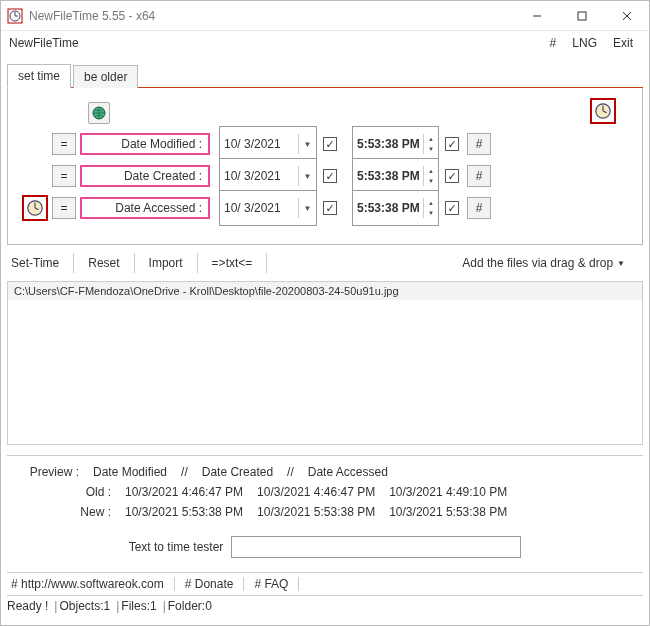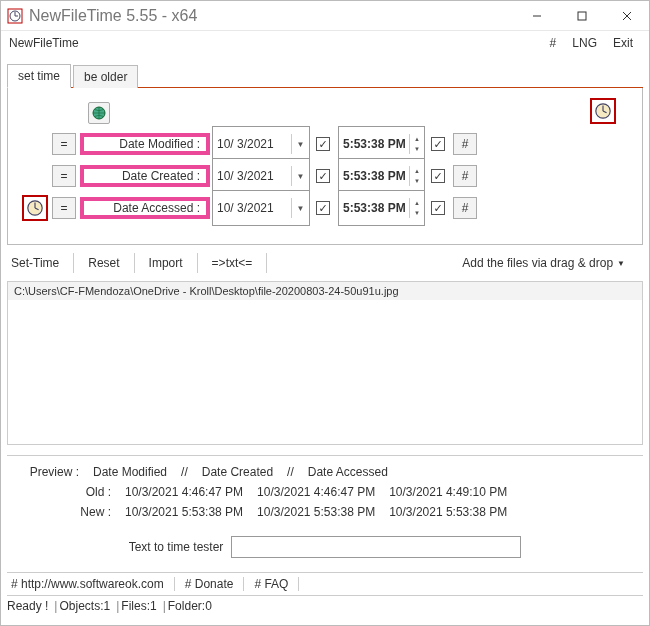--- a/index.html
+++ b/index.html
@@ -1,41 +1,41 @@
 <!DOCTYPE html>
 <html><head>
 <meta charset="utf-8">
 <style>
 * { box-sizing: border-box; margin: 0; padding: 0; font-family: "Segoe UI", Tahoma, sans-serif; font-size: 12px; color: #333; }
 body { background: #fff; width: 650px; height: 626px; overflow: hidden; border: 1px solid #bbb; }
 
 
 .titlebar { height: 30px; display: flex; align-items: center; padding: 0 0 0 6px; background: #fff; border-bottom: 1px solid #e8e8e8; }
 .titlebar .app-icon { width: 16px; height: 16px; margin-right: 6px; }
-.titlebar .title-text { flex: 1; color: #777; font-size: 16px; }
+.titlebar .title-text { flex: 1; color: #777; font-size: 12px; }
 .titlebar .win-btn { width: 45px; height: 30px; display: flex; align-items: center; justify-content: center; color: #555; }
 
 
 .menubar { height: 24px; display: flex; align-items: center; padding: 0 8px; }
 .menubar .app-name { flex: 1; font-size: 12px; }
 .menubar .menu-item { padding: 2px 8px; cursor: pointer; }
 
 
 .tab-area { margin: 8px 6px 0 6px; }
 .tab-strip { display: flex; align-items: flex-end; border-bottom: 1px solid #c2410c; }
 .tab { padding: 4px 10px; border: 1px solid #bbb; border-bottom: none; margin-right: 2px; background: #f4f4f4; cursor: pointer; position: relative; top: 1px; }
 .tab.active { background: #fff; border-bottom: 1px solid #fff; }
 .tab-content { border: 1px solid #bbb; border-top: none; padding: 12px 10px 18px 10px; }
 
 
 .row-wrap { display: flex; align-items: center; height: 28px; margin: 4px 0; }
 .row-wrap .left-icon-slot { width: 34px; display: flex; justify-content: center; }
 .row-wrap .eq-btn { width: 24px; height: 22px; border: 1px solid #aaa; background: #f3f3f3; display: flex; align-items: center; justify-content: center; cursor: pointer; margin-right: 4px; }
-.row-wrap .label-box { width: 130px; height: 22px; border: 4px solid #ec4899; background: #fff; display: flex; align-items: center; justify-content: flex-end; padding-right: 6px; }
-.dtp { display: flex; align-items: center; border: 1px solid #999; height: 36px; margin-left: 2px; background: #fff; }
+.row-wrap .label-box { width: 130px; height: 22px; border: 2px solid #ec4899; background: #fff; display: flex; align-items: center; justify-content: flex-end; padding-right: 6px; }
+.dtp { display: flex; align-items: center; border: 1px solid #999; height: 36px; margin-left: 9px; background: #fff; }
 .dtp input { border: none; outline: none; width: 78px; padding: 0 4px; font-size: 12px; }
 .dtp.time input { width: 70px; font-weight: bold; }
 .dtp .drop { width: 18px; height: 20px; border-left: 1px solid #ccc; display: flex; align-items: center; justify-content: center; cursor: pointer; font-size: 8px; color: #555; }
 .spin { display: flex; flex-direction: column; border-left: 1px solid #ccc; }
 .spin .s { width: 14px; height: 10px; font-size: 6px; display: flex; align-items: center; justify-content: center; cursor: pointer; color: #555; }
 .cb { width: 14px; height: 14px; border: 1px solid #555; margin: 0 6px; display: flex; align-items: center; justify-content: center; cursor: pointer; }
 .cb.checked::after { content: "✓"; font-size: 11px; line-height: 1; }
 .hash-btn { width: 24px; height: 22px; border: 1px solid #aaa; background: #f3f3f3; display: flex; align-items: center; justify-content: center; cursor: pointer; margin-left: 2px; }
 .globe-row { height: 26px; display: flex; align-items: center; padding-left: 70px; }
 .clock-ico { width: 26px; height: 26px; border: 2px solid #b00; display: flex; align-items: center; justify-content: center; background: #fff; }

